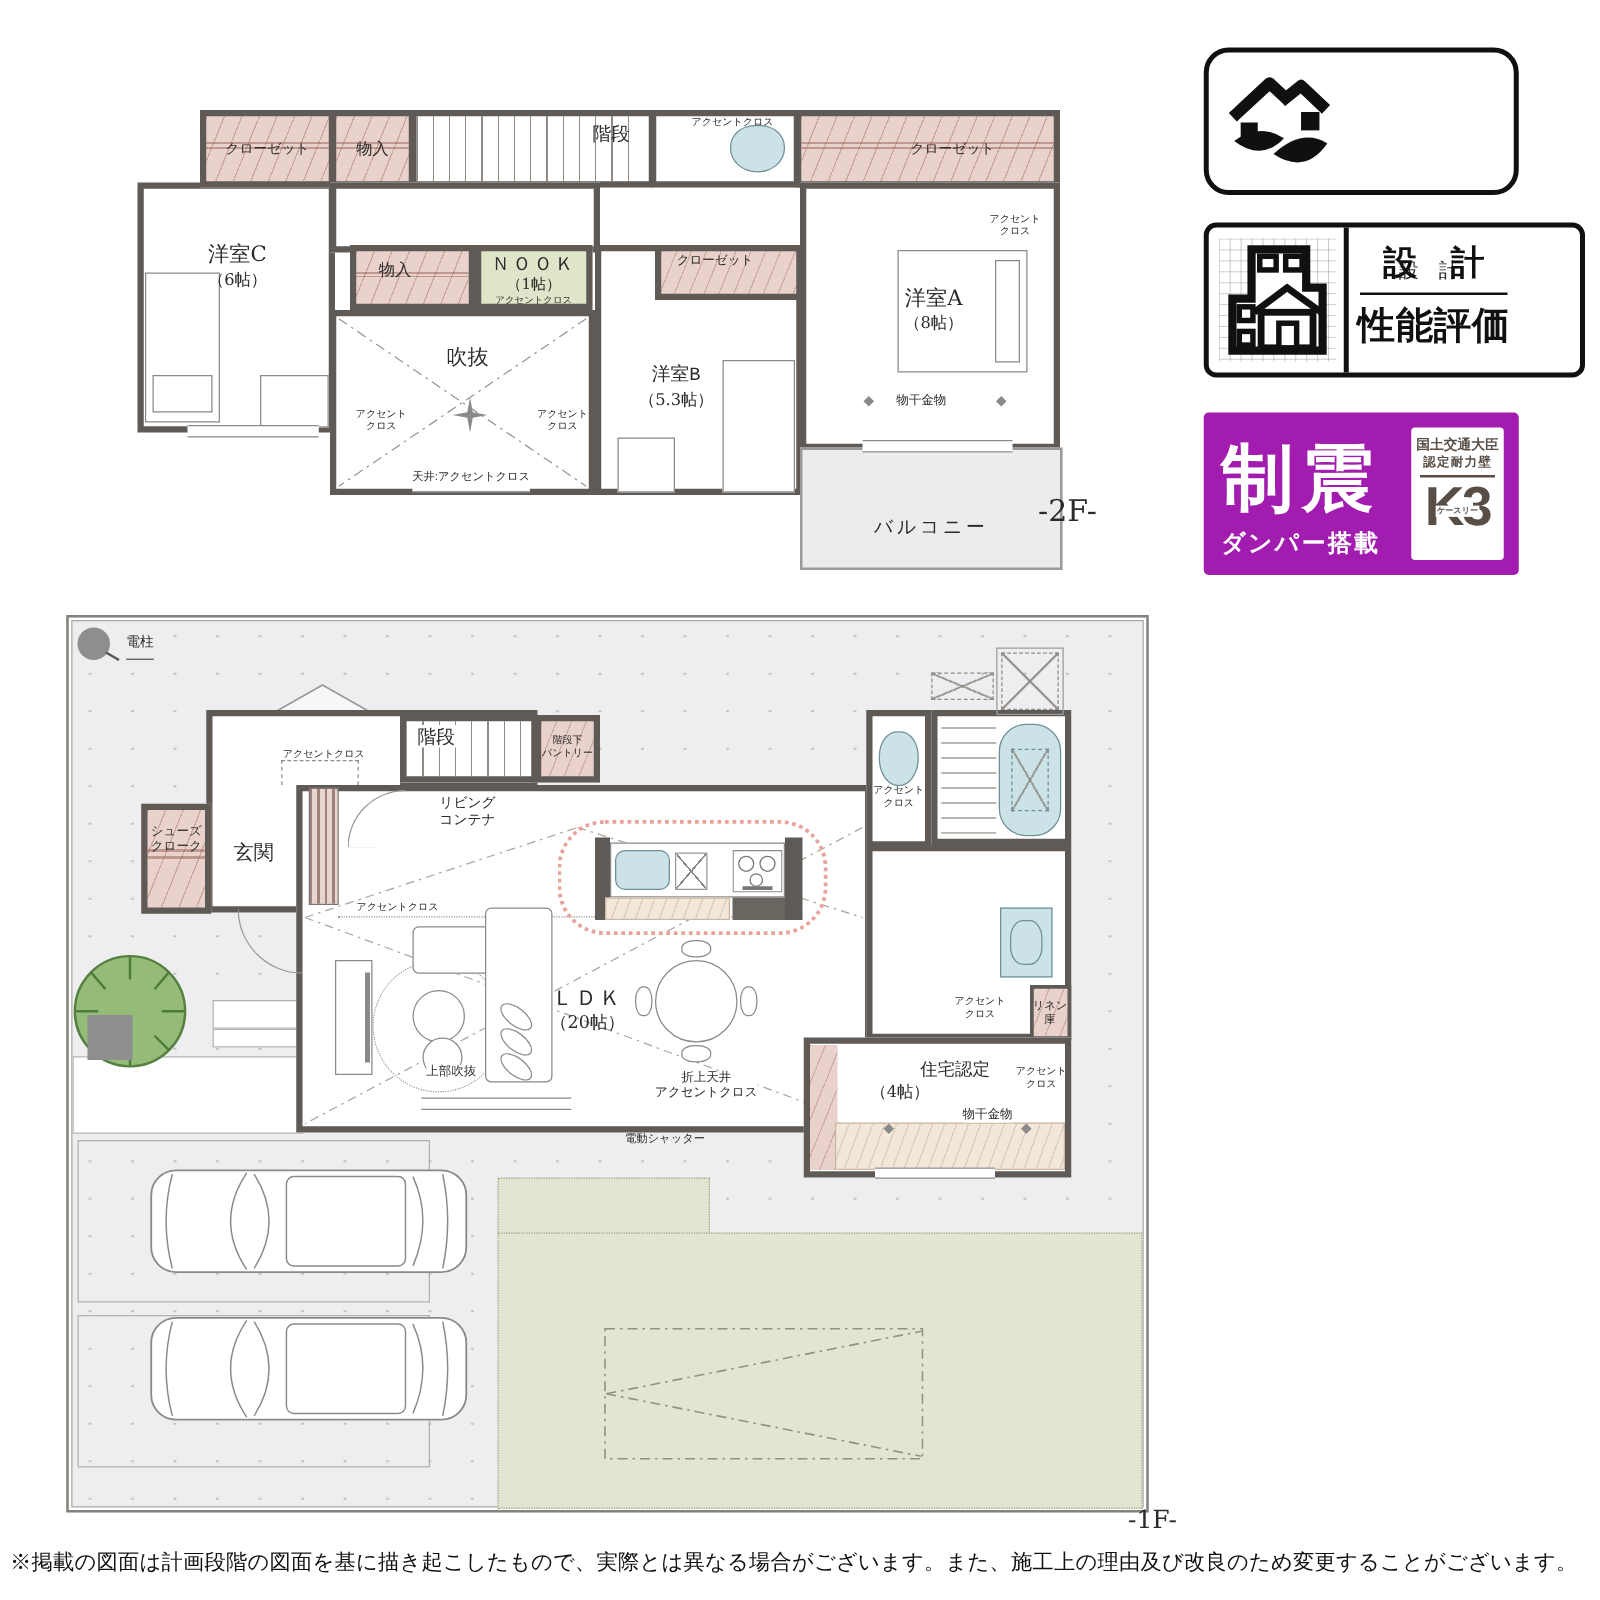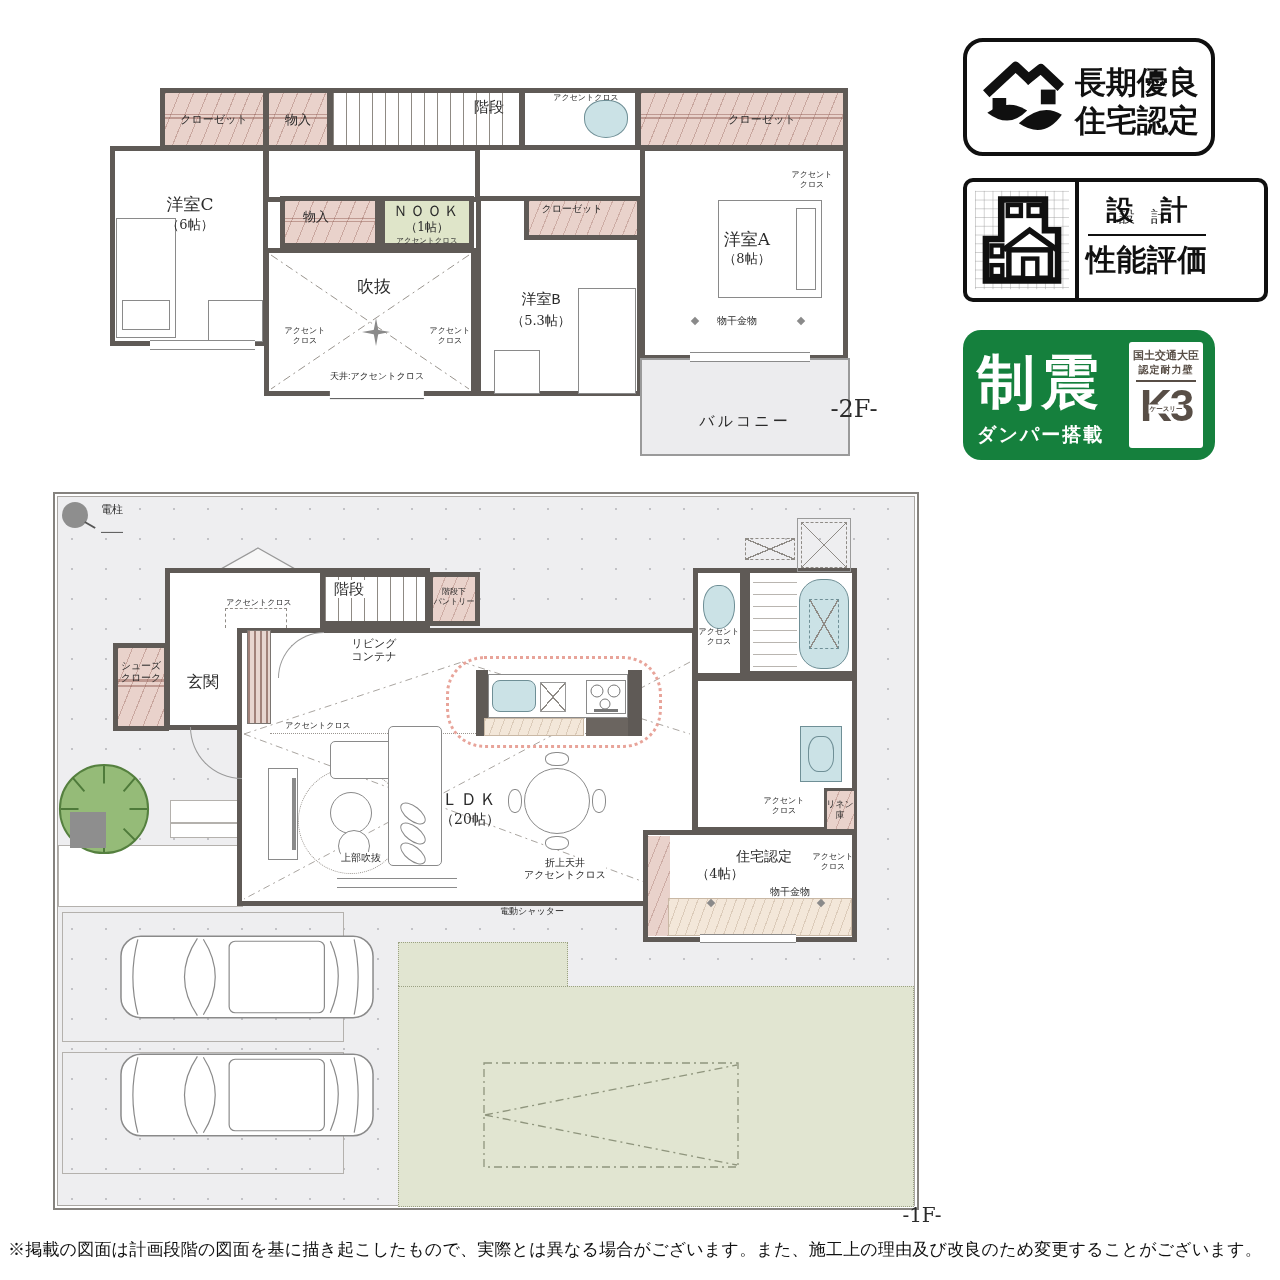--- a/index.html
+++ b/index.html
@@ -37,24 +37,24 @@
   .site{background:#eeeef0;border:2px solid #85827e;box-shadow:inset 0 0 0 2px #fff,inset 0 0 0 3px #aaa7a3;
         background-image:radial-gradient(#c2c2c6 .9px,transparent 1.1px);background-size:34px 30px;}
   .garden{background:#e1e5d1;border:1px dotted #9ba183;}
   .stall{border:1px solid #b4b1ad;}
   
   .lbl{position:absolute;transform:translate(-50%,-50%);text-align:center;white-space:pre-line;
        font-family:"DejaVu Serif","Liberation Serif",serif;font-size:16px;color:#2b2b2b;line-height:1.2;}
   .g{font-family:"Liberation Sans","DejaVu Sans",sans-serif;}
   .s17{font-size:17px}.s15{font-size:15px}.s14{font-size:14px}.s13{font-size:13px}.s12{font-size:12px}
   .s11{font-size:11px}.s10{font-size:10px}.s9{font-size:9px}.s8{font-size:8px}.s7{font-size:7.5px}
-  .und{border-bottom:1px solid #555;padding-bottom:16px;}
+  .und{border-bottom:1px solid #555;padding-bottom:6px;}
   
   .badge{position:absolute;box-sizing:border-box;background:#fff;border:4px solid #101010;}
-  .badge3{position:absolute;box-sizing:border-box;background:#15803d;border-radius:18px;}
+  .badge3{position:absolute;box-sizing:border-box;background:#a21caf;border-radius:4px;}
   .b3txt{color:#fff;font-weight:bold;}
   .k3box{position:absolute;background:#fff;border-radius:3px;color:#584e46;text-align:center;}
   .disc{position:absolute;font-weight:normal;font-size:17px;color:#101010;letter-spacing:.2px;}
   svg{display:block}
 </style>
 </head>
 <body>
 
 <div class="canvas">
 
@@ -129,24 +129,20 @@
 
     <div class="badge" style="left:963px;top:38px;width:252px;height:118px;border-radius:20px;">
       <svg style="position:absolute;left:14px;top:14px;" width="84" height="84" viewBox="0 0 80 80">
         <path d="M5,36 L33,10 L48,24" fill="none" stroke="#101010" stroke-width="9" stroke-linejoin="round"></path>
         <path d="M42,24 L57,12 L76,30" fill="none" stroke="#101010" stroke-width="9" stroke-linejoin="round"></path>
         <rect x="11" y="40" width="13" height="13" fill="#101010"></rect>
         <rect x="57" y="32" width="14" height="14" fill="#101010"></rect>
         <path d="M6,54 Q26,40 44,52 Q27,70 6,54 Z" fill="#101010"></path>
         <path d="M36,64 Q58,44 77,56 Q60,80 36,64 Z" fill="#101010"></path>
       </svg>
-      <div class="abs" style="left:108px;top:22px;font-weight:bold;font-size:31px;line-height:1.23;color:#101010;">
-        <div>長期優良</div>
-        <div>住宅認定</div>
-      </div>
     </div>
 
     <div class="badge" style="left:963px;top:178px;width:305px;height:124px;border-radius:10px;">
       <svg style="position:absolute;left:8px;top:8px;" width="94" height="100" viewBox="0 0 86 90">
         <defs>
             <pattern id="grid" width="8" height="8" patternUnits="userSpaceOnUse">
               <path d="M8,0 H0 V8" fill="none" stroke="#9a9a9a" stroke-width="0.8"></path>
             </pattern>
           </defs>
         <rect width="86" height="90" fill="url(#grid)"></rect>

